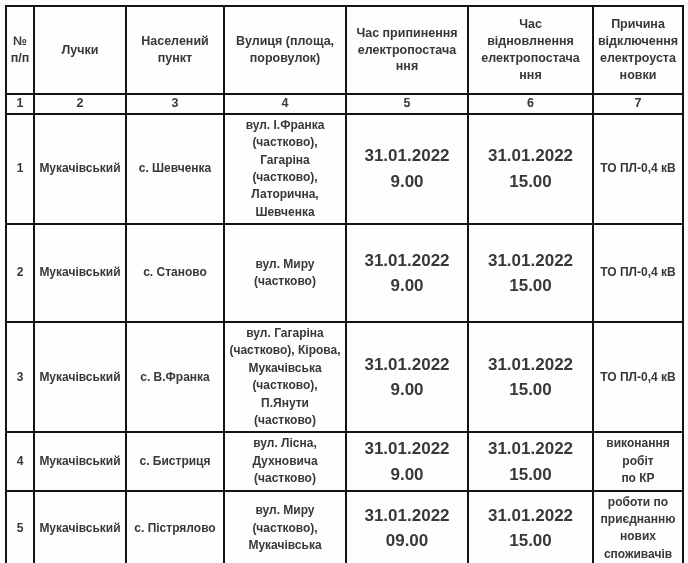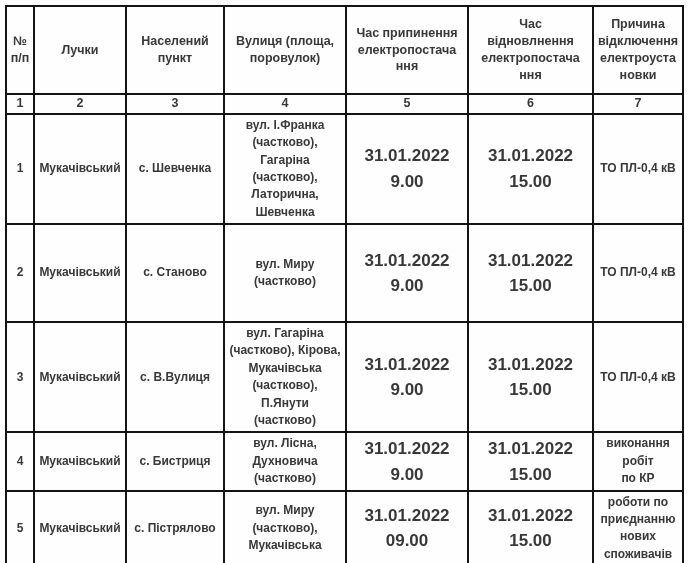--- a/index.html
+++ b/index.html
@@ -121,21 +121,21 @@
 (частково)</td>
         <td class="c-time">31.01.2022
 9.00</td>
         <td class="c-time">31.01.2022
 15.00</td>
         <td>ТО ПЛ-0,4 кВ</td>
       </tr>
       <tr style="height:107px">
         <td class="c-num">3</td>
         <td>Мукачівський</td>
-        <td>с. В.Вулиця</td>
+        <td>с. В.Франка</td>
         <td>вул. Гагаріна
 (частково), Кірова,
 Мукачівська
 (частково), П.Янути
 (частково)</td>
         <td class="c-time">31.01.2022
 9.00</td>
         <td class="c-time">31.01.2022
 15.00</td>
         <td>ТО ПЛ-0,4 кВ</td>

